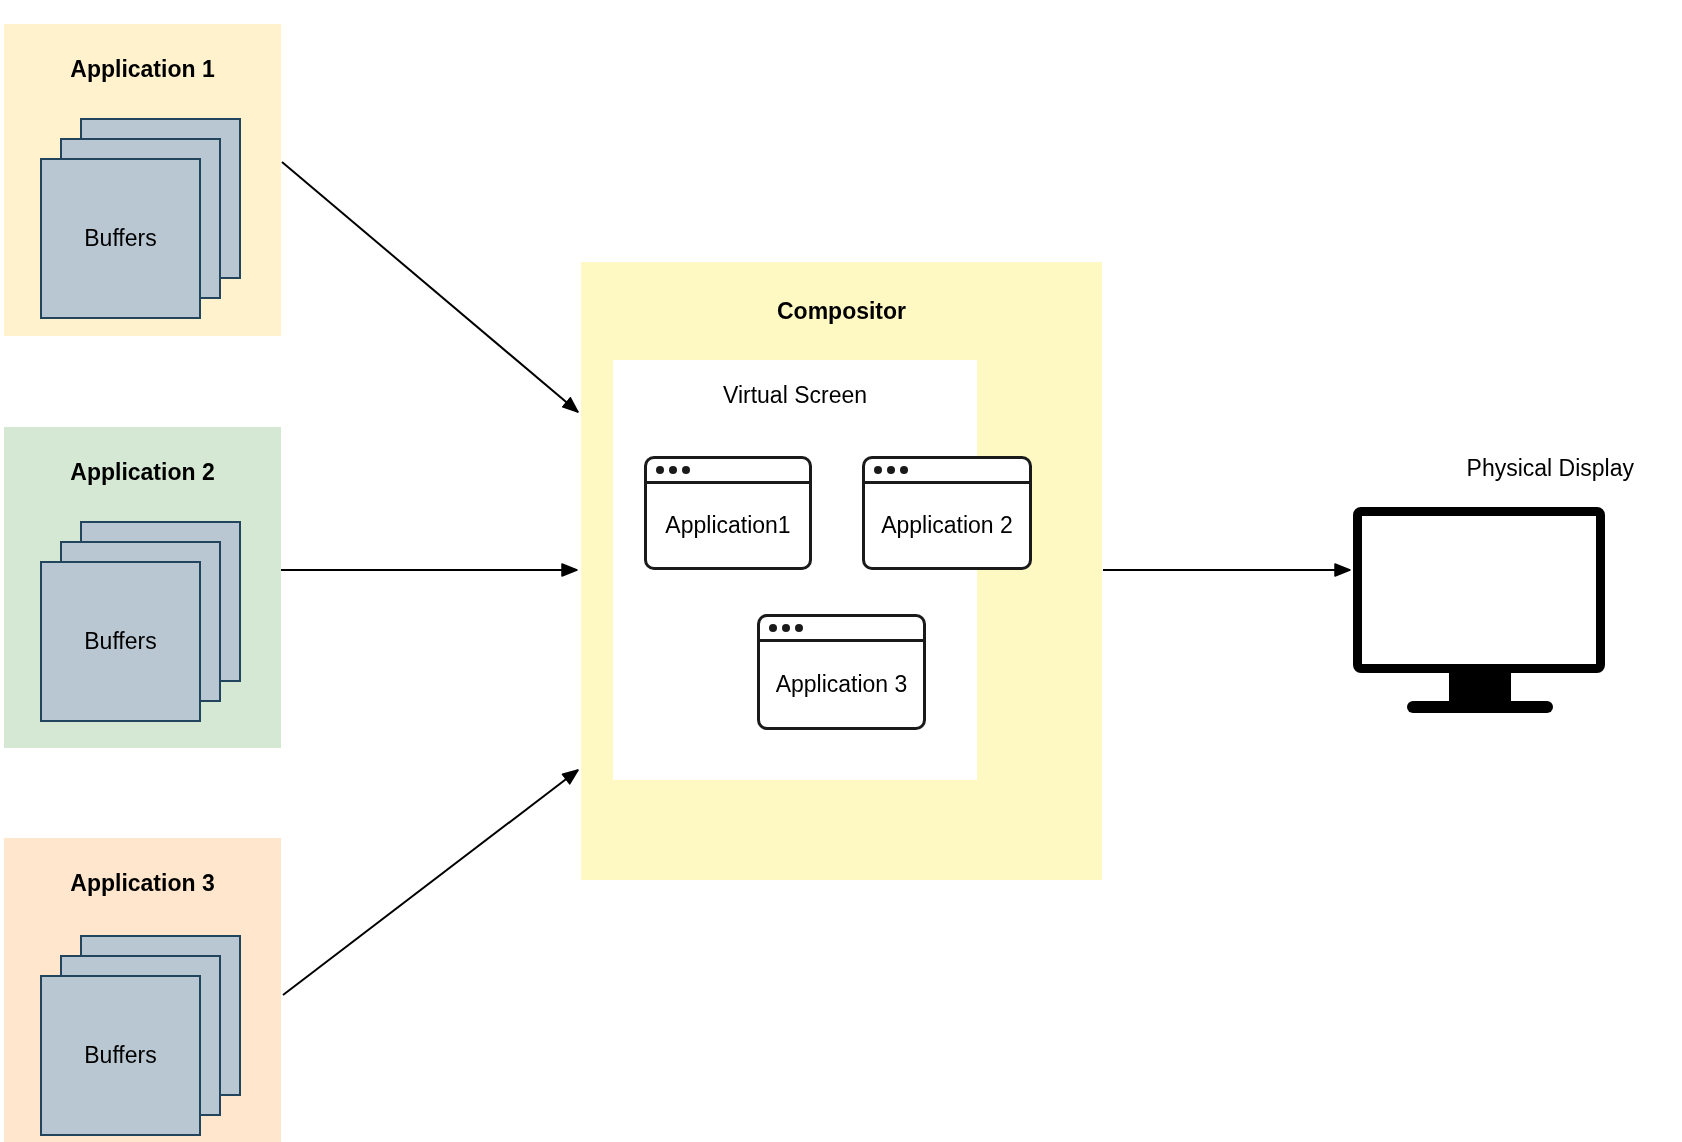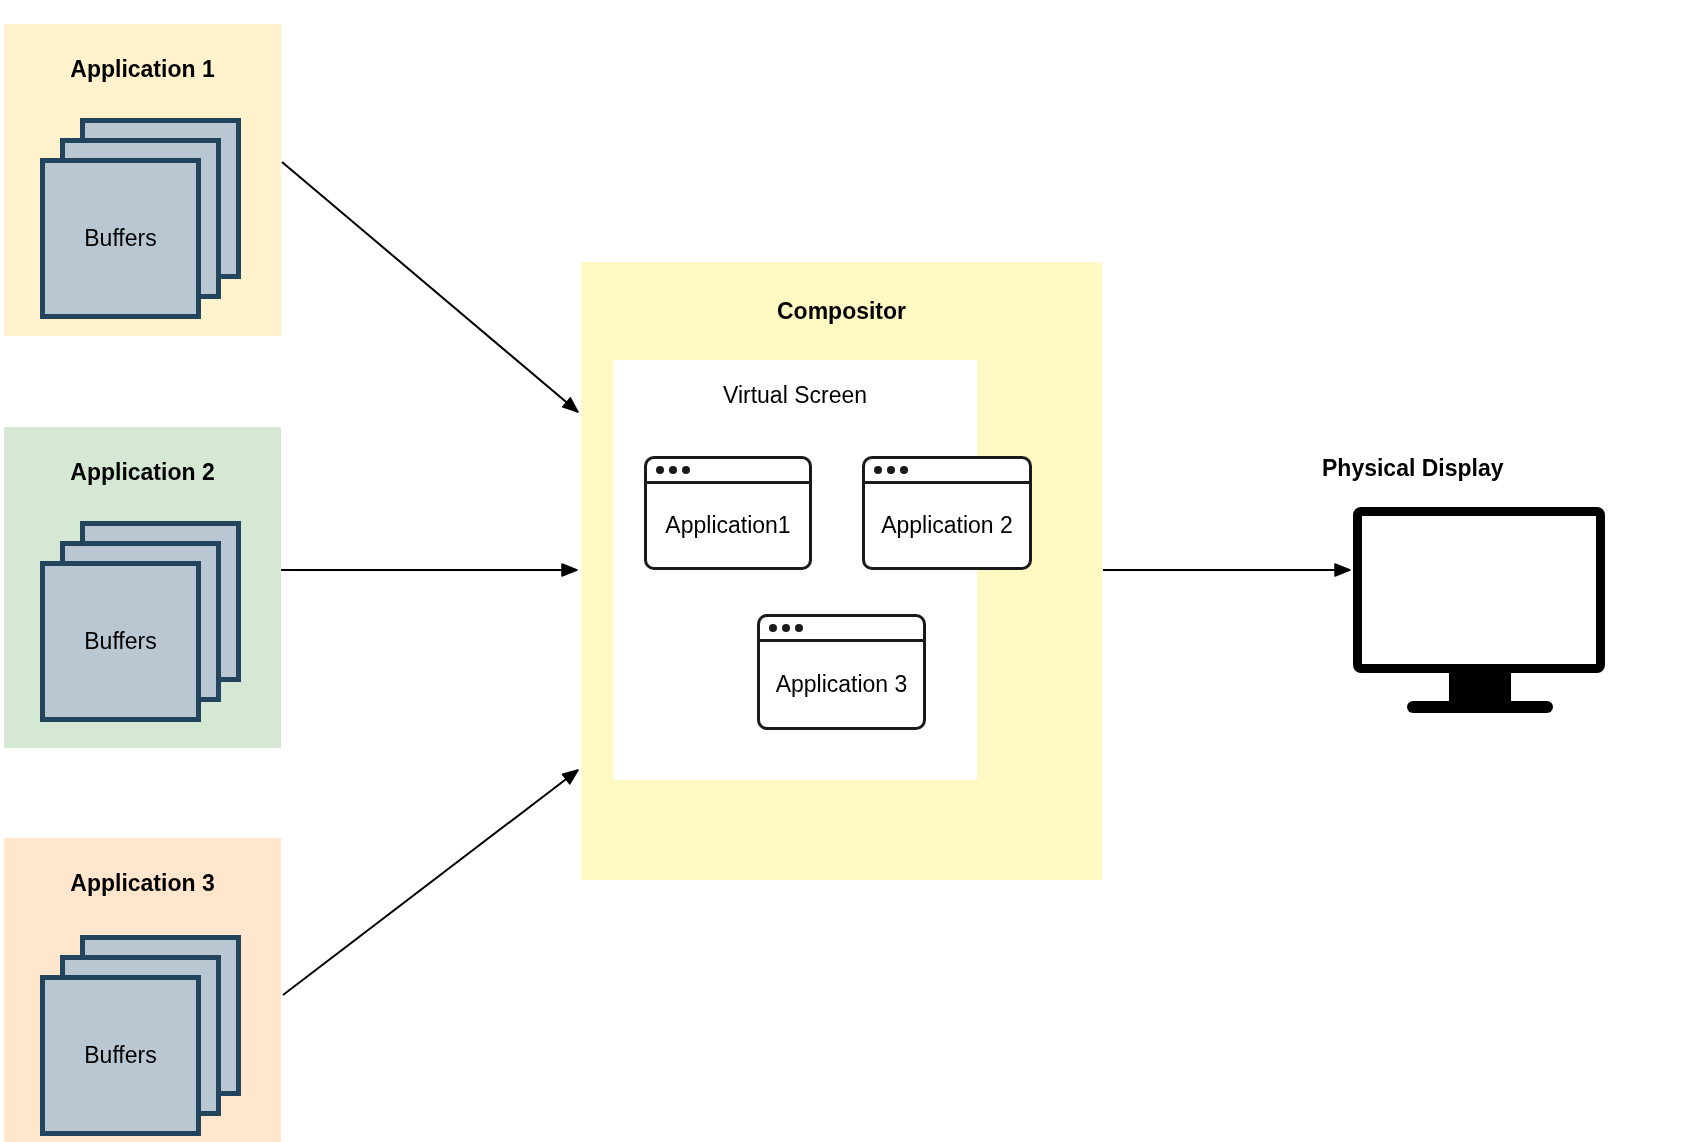--- a/index.html
+++ b/index.html
@@ -7,21 +7,21 @@
     position:relative; width:1682px; height:1142px; background:#ffffff;
     font-family:"Liberation Sans", sans-serif; color:#000; overflow:hidden;
   }
   .app-box { position:absolute;margin-top:16px; }
   .box-title {
     position:absolute; top:32px; left:0; right:0; text-align:center;
     font-size:23px; font-weight:bold; line-height:1.2;
   }
   .buf {
     position:absolute; width:161px; height:161px; box-sizing:border-box;
-    border:5px solid #c2410c; background:#b9c7d2;
+    border:2px solid #c2410c; background:#b9c7d2;
   }
   .buf-front { display:flex; align-items:center; justify-content:center; }
   .buf-label { font-size:23px; }
   .compositor { position:absolute; left:581px; top:262px; width:521px; height:618px; background:#dae8fc; }
   .comp-title {
     position:absolute; top:36px; left:0; right:0; text-align:center;
     font-size:23px; font-weight:bold;
   }
   .virtual-screen { position:absolute; left:32px; top:98px; width:364px; height:420px; background:#ffffff; }
   .vs-title { position:absolute; top:22px; left:0; right:0; text-align:center; font-size:23px; }
@@ -29,22 +29,22 @@
     position:absolute; background:#ffffff; border:3px solid #1a1a1a; border-radius:10px;
     box-sizing:border-box; display:flex; flex-direction:column; overflow:hidden;
   }
   .window-titlebar {
     height:22px; flex:none; border-bottom:3px solid #1a1a1a;
     display:flex; align-items:center; padding-left:9px; gap:5px;
   }
   .dot { width:8px; height:8px; border-radius:50%; background:#1a1a1a; flex:none; }
   .window-body { flex:1; display:flex; align-items:center; justify-content:center; font-size:23px; white-space:nowrap; }
   .display-title {
-    position:absolute; left:1322px; top:455px; width:312px; text-align:left;
-    font-size:23px; font-weight:bold;
+    position:absolute; left:1322px; top:455px; width:312px; text-align:right;
+    font-size:23px; font-weight:normal;
   }
   .monitor-screen {
     position:absolute; left:1353px; top:507px; width:252px; height:166px;
     border:9px solid #000000; border-radius:8px; background:#ffffff; box-sizing:border-box;
   }
   .monitor-stand { position:absolute; left:1449px; top:671px; width:62px; height:32px; background:#000000; }
   .monitor-base { position:absolute; left:1407px; top:701px; width:146px; height:12px; background:#000000; border-radius:6px; }
   .arrows { position:absolute; left:0; top:0; pointer-events:none; }
 </style>
 </head>

